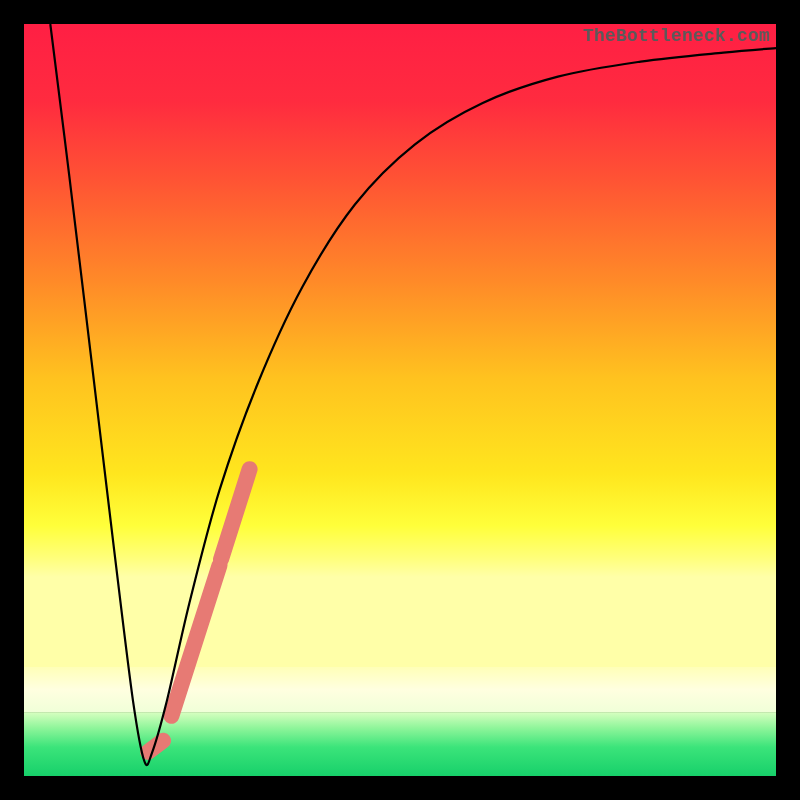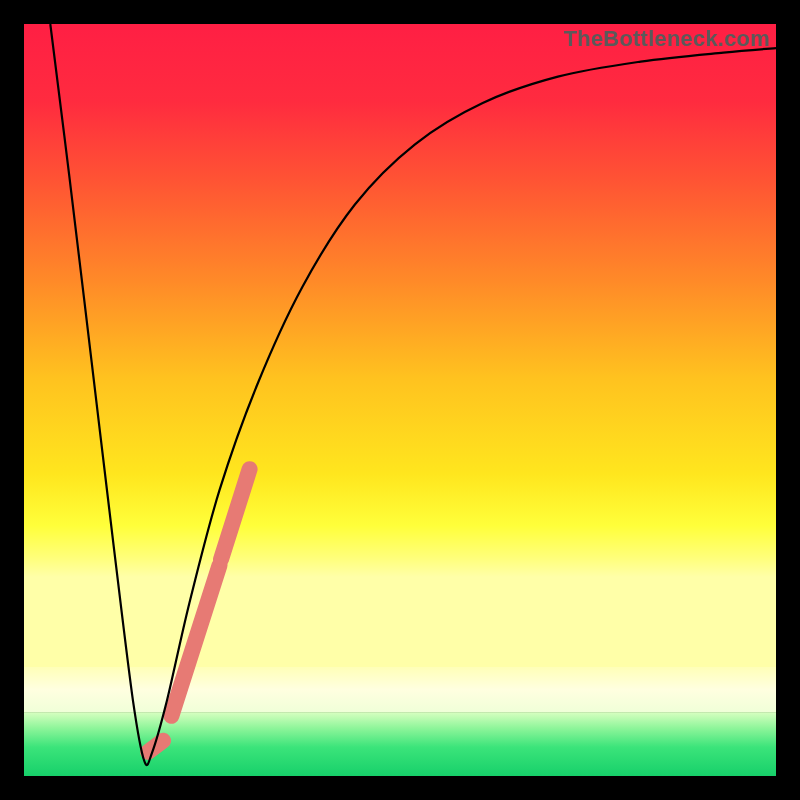--- a/index.html
+++ b/index.html
@@ -29,22 +29,22 @@
     inset: 0;
   }
   .curve-svg {
     position: absolute;
     inset: 0;
   }
   .watermark {
     position: absolute;
     top: 2px;
     right: 6px;
-    font-family: Liberation Sans, sans-serif;
-    font-size: 22px;
+    font-family: Liberation Mono, monospace;
+    font-size: 18px;
     font-weight: 600;
     color: #5a5a5a;
     letter-spacing: 0.2px;
     user-select: none;
   }
 </style>
 </head>
 <body>
 
 <div class="frame">

